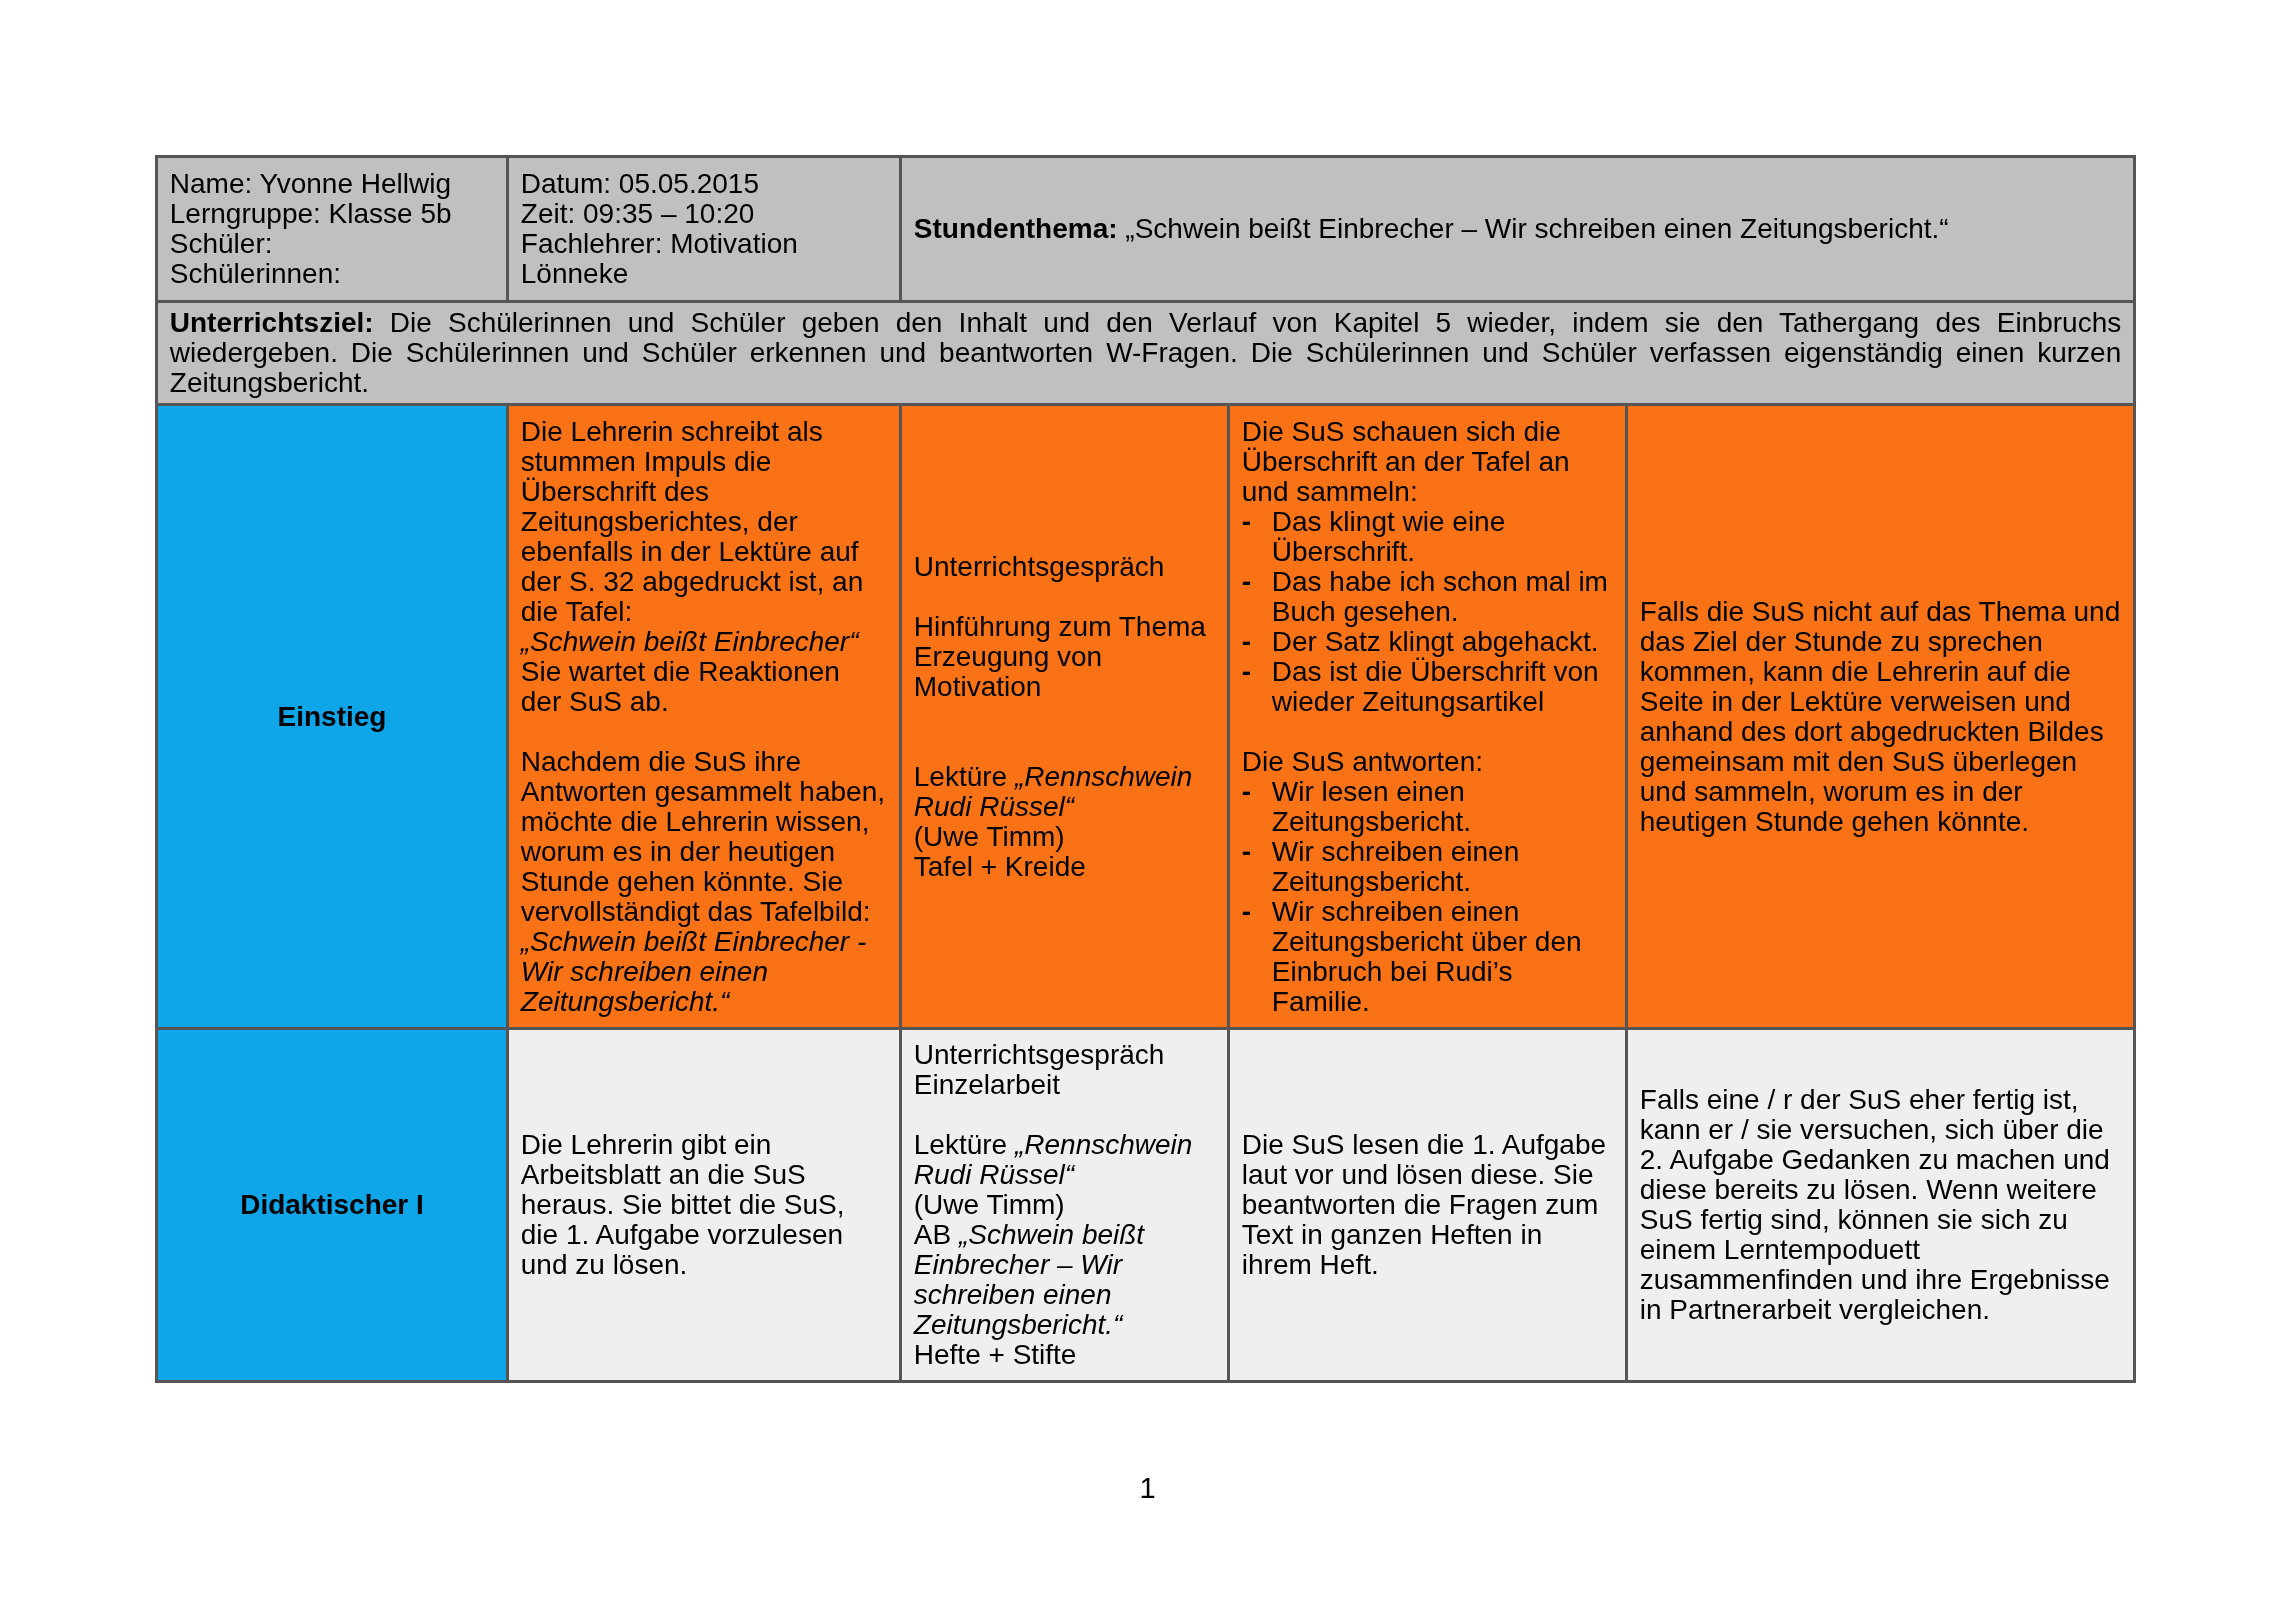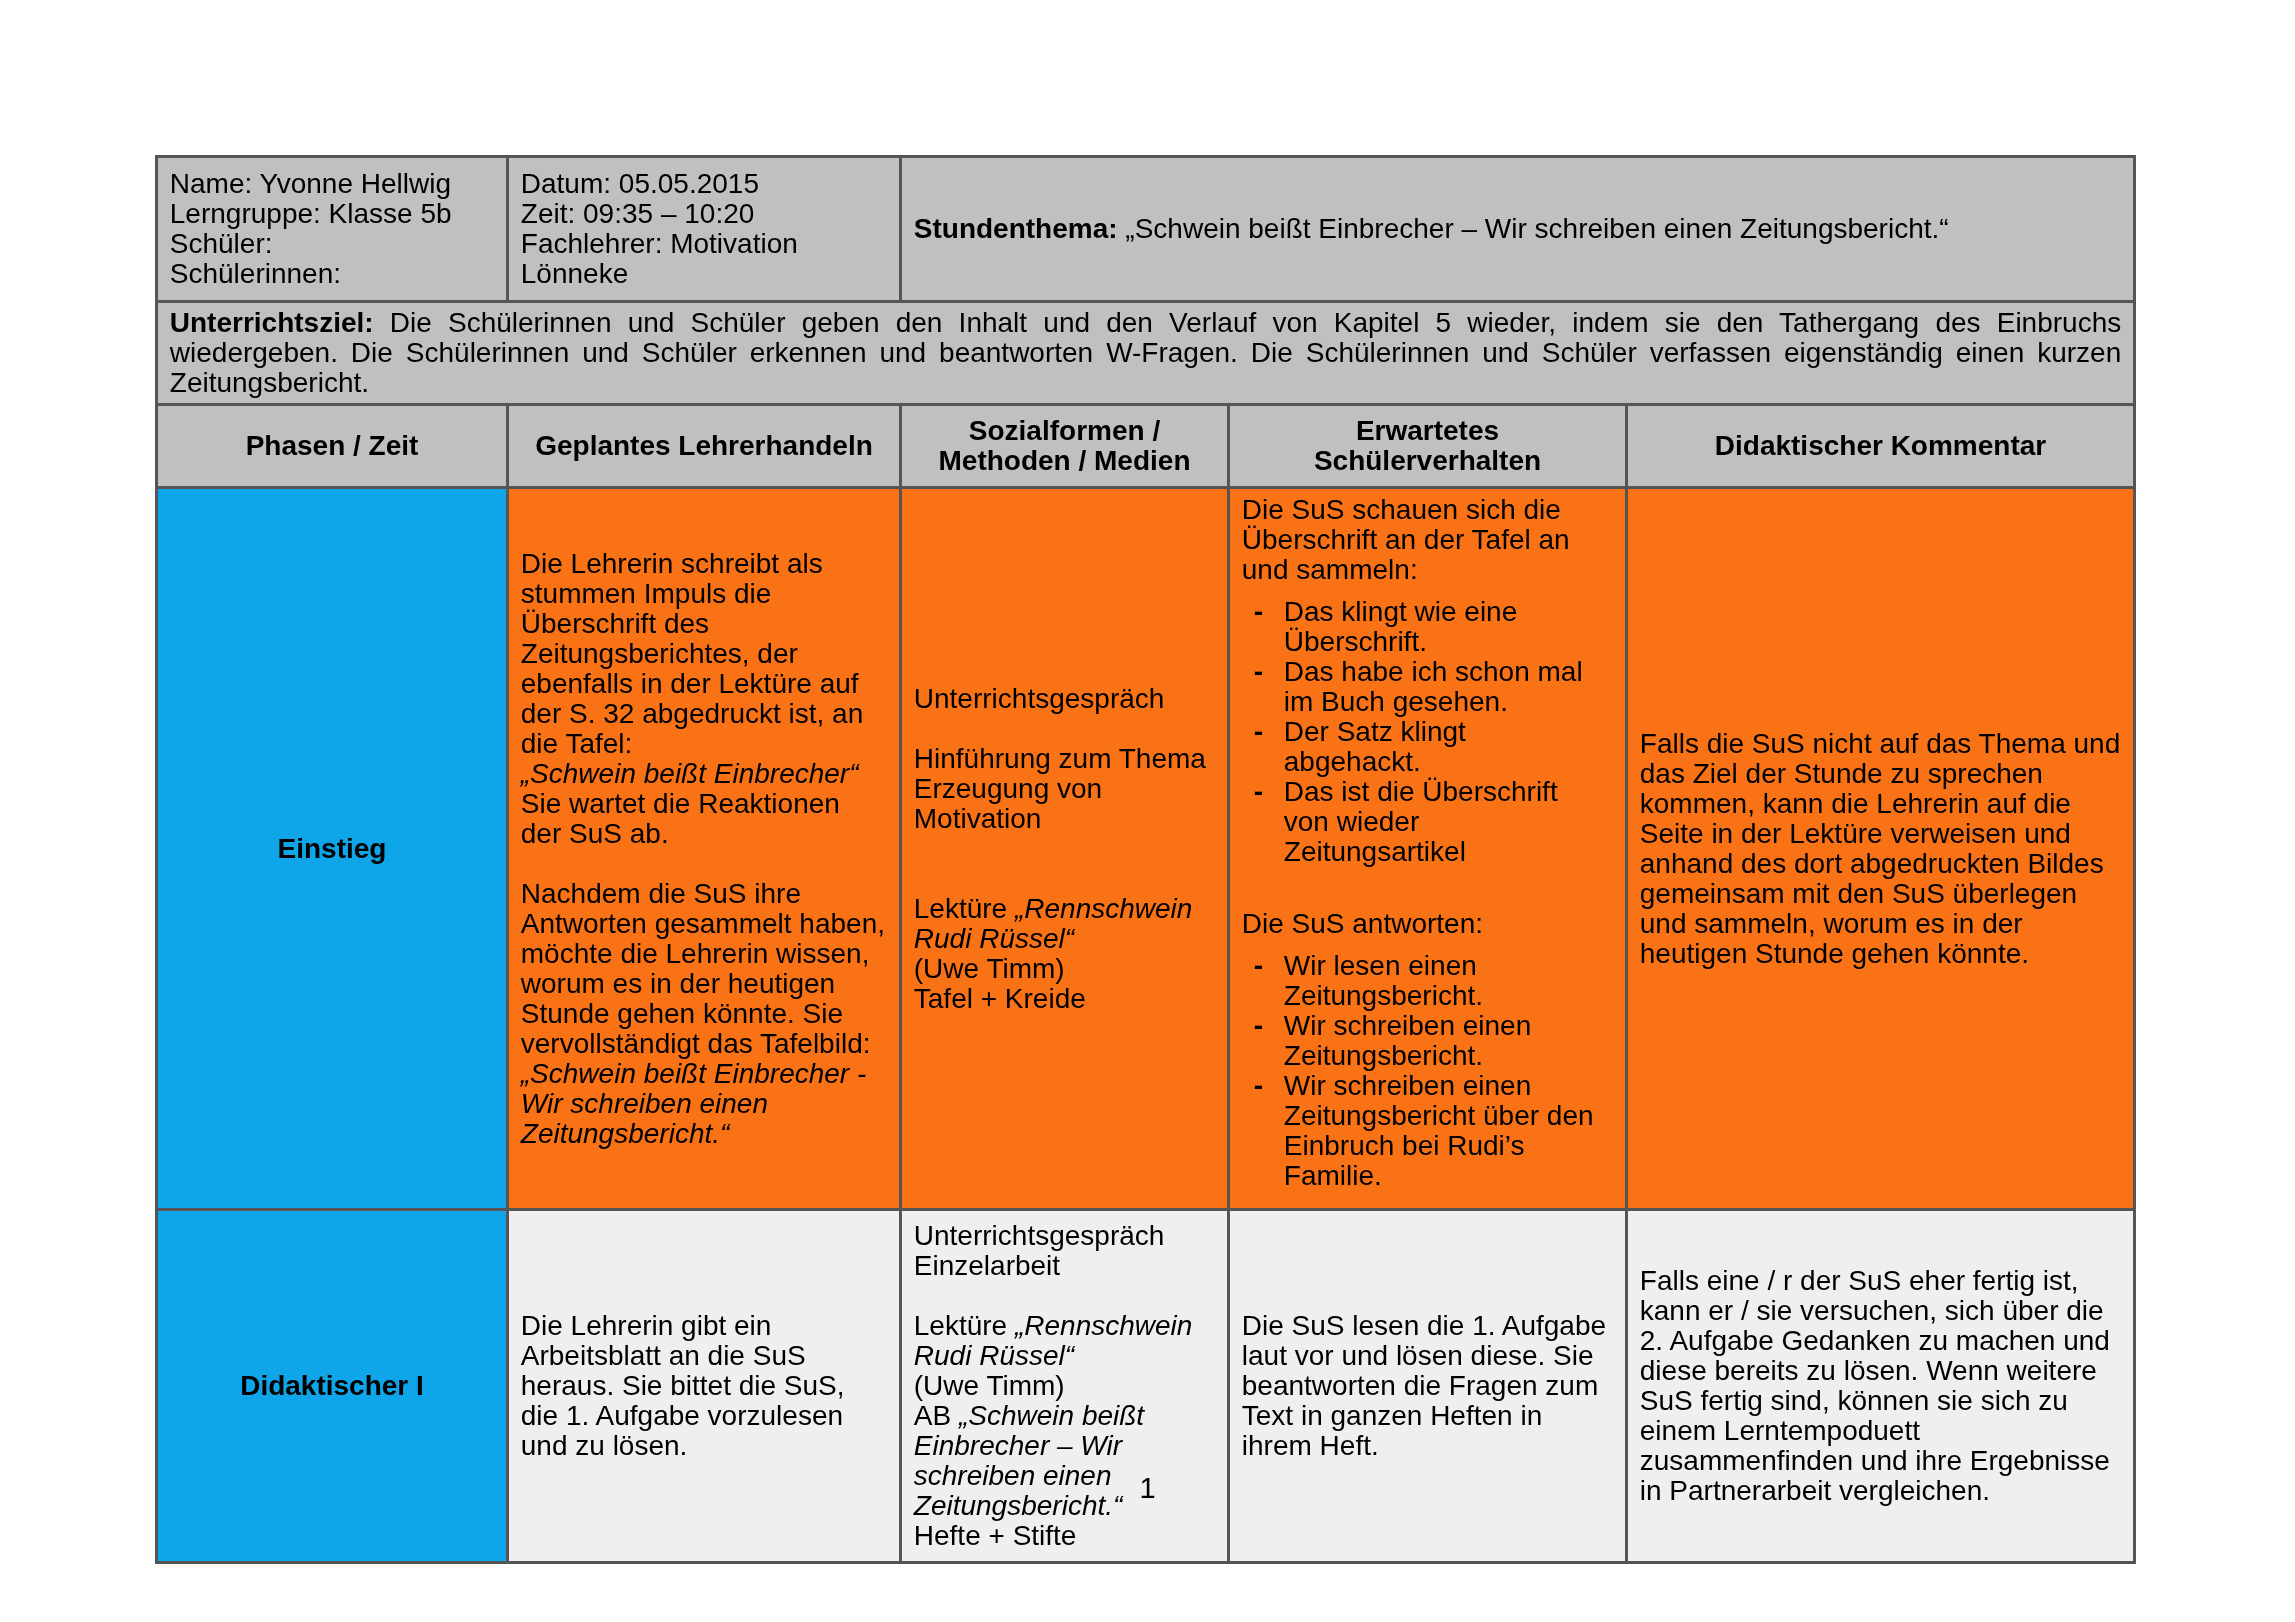--- a/index.html
+++ b/index.html
@@ -21,21 +21,21 @@
   .phase { background: #0ea5e9; text-align: center; font-weight: bold; }
   .white { background: #f97316; }
   .light { background: #efefef; }
   .center { text-align: left; }
   .hdr td { text-align: center; font-weight: bold; }
   .bold { font-weight: bold; }
   .it { font-style: italic; }
   .line { display: block; }
   .gap { display: block; height: 30px; }
   .gap2 { display: block; height: 60px; }
-  ul.dash { list-style: none; margin: 12px; padding: 0; }
+  ul.dash { list-style: none; margin: 0; padding: 0; }
   ul.dash li { position: relative; padding-left: 30px; }
   ul.dash li::before { content: "-"; position: absolute; left: 0; top: 0; font-weight: bold; }
   .page-number {
     position: absolute; left: 0; width: 2295px; top: 1472px; text-align: center;
     font-size: 29px; line-height: 33px;
   }
 </style>
 </head>
 <body>
 
@@ -66,30 +66,20 @@
         <span class="bold">Stundenthema:</span><span> „Schwein beißt Einbrecher – Wir schreiben einen Zeitungsbericht.“</span>
       </td>
     </tr>
 
     <tr class="gray" style="height:88px">
       <td colspan="5" style="text-align:justify;">
         <span class="bold">Unterrichtsziel:</span><span> Die Schülerinnen und Schüler geben den Inhalt und den Verlauf von Kapitel 5 wieder, indem sie den Tathergang des Einbruchs wiedergeben. Die Schülerinnen und Schüler erkennen und beantworten W-Fragen. Die Schülerinnen und Schüler verfassen eigenständig einen kurzen Zeitungsbericht.</span>
       </td>
     </tr>
 
-    <tr class="gray hdr" style="height:83px">
-      <td>Phasen / Zeit</td>
-      <td>Geplantes Lehrerhandeln</td>
-      <td>
-        <span class="line">Sozialformen /</span>
-        <span class="line">Methoden /  Medien</span>
-      </td>
-      <td>Erwartetes Schülerverhalten</td>
-      <td>Didaktischer Kommentar</td>
-    </tr>
 
     <tr style="height:624px">
       <td class="phase">Einstieg</td>
       <td class="white">
         <span class="line">Die Lehrerin schreibt als stummen Impuls die Überschrift des Zeitungsberichtes, der ebenfalls in der Lektüre auf der S. 32 abgedruckt ist, an die Tafel:</span>
         <span class="line it">„Schwein beißt Einbrecher“</span>
         <span class="line">Sie wartet die Reaktionen der SuS ab.</span>
         <span class="gap"></span>
         <span class="line">Nachdem die SuS ihre Antworten gesammelt haben, möchte die Lehrerin wissen, worum es in der heutigen Stunde gehen könnte. Sie vervollständigt das Tafelbild:</span>
         <span class="line it">„Schwein beißt Einbrecher - Wir schreiben einen Zeitungsbericht.“</span>

